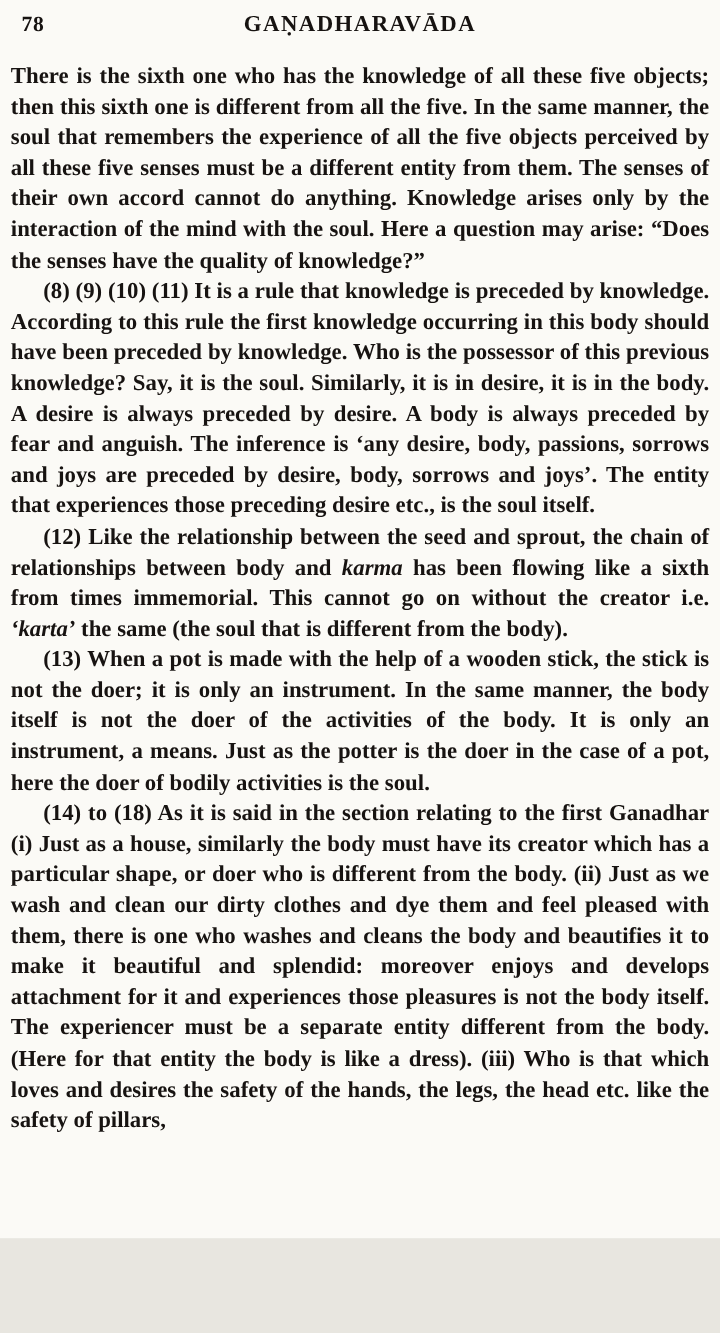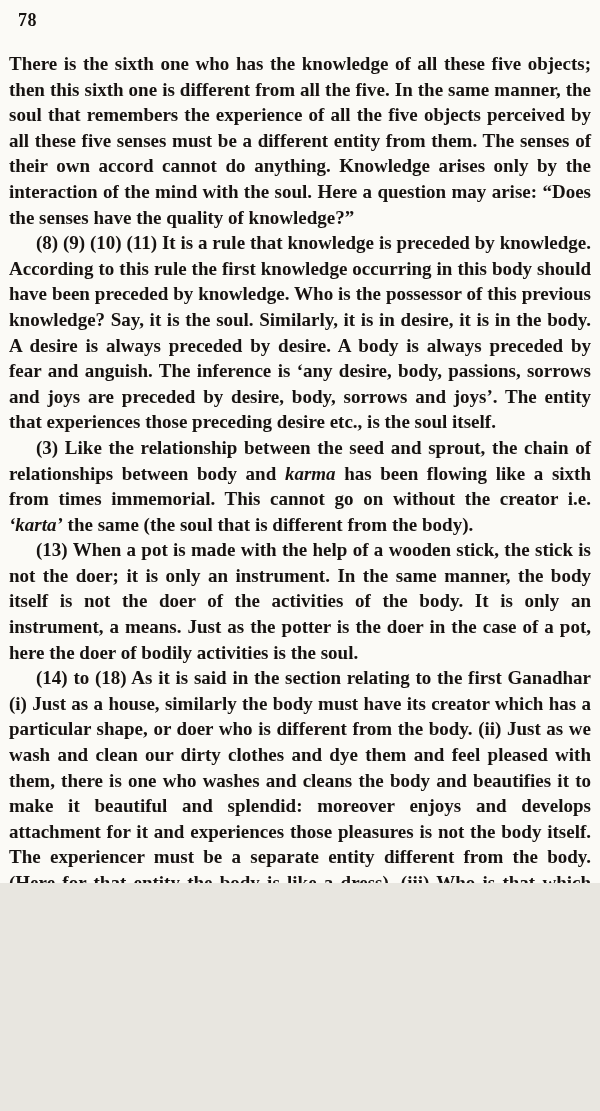--- a/index.html
+++ b/index.html
@@ -3,21 +3,21 @@
 <meta charset="utf-8">
 <style>
   :root {
     --background: #fbfaf6;
     --text: #171311;
   }
   * { margin: 0; padding: 0; box-sizing: border-box; }
   html, body { background: #e8e6e0; }
   .page {
     width: 600px;
-    height: 883px;
+    height: 1032px;
     margin: 0 auto;
     background: var(--background);
     color: var(--text);
     font-family: "Liberation Serif", "DejaVu Serif", serif;
     font-weight: 600;
     padding: 10px 9px 6px 9px;
     overflow: hidden;
     position: relative;
   }
   .running-head {
@@ -51,21 +51,22 @@
   .para { text-indent: 0; }
   .para.indent { text-indent: 27px; }
   .para em { }
 </style>
 </head>
 <body>
 
 <div class="page">
   <header class="running-head">
     <span class="folio">78</span>
+    <span class="running-title">GAṆADHARAVĀDA</span>
   </header>
   <main class="body-text">
     <p class="para"><span>There is the sixth one who has the knowledge of all these five objects; then this sixth one is different from all the five. In the same manner, the soul that remembers the experience of all the five objects perceived by all these five senses must be a different entity from them. The senses of their own accord cannot do anything. Knowledge arises only by the interaction of the mind with the soul. Here a question may arise: “Does the senses have the quality of knowledge?”</span></p>
     <p class="para indent"><span>(8) (9) (10) (11) It is a rule that knowledge is preceded by knowledge. According to this rule the first knowledge occurring in this body should have been preceded by knowledge. Who is the possessor of this previous knowledge? Say, it is the soul. Similarly, it is in desire, it is in the body. A desire is always preceded by desire. A body is always preceded by fear and anguish. The inference is ‘any desire, body, passions, sorrows and joys are preceded by desire, body, sorrows and joys’. The entity that experiences those preceding desire etc., is the soul itself.</span></p>
-    <p class="para indent"><span>(3) Like the relationship between the seed and sprout, the chain of relationships between body and </span><em>karma</em><span> has been flowing like a sixth from times immemorial. This cannot go on without the creator i.e. </span><em>‘karta’</em><span> the same (the soul that is different from the body).</span></p>
+    <p class="para indent"><span>(12) Like the relationship between the seed and sprout, the chain of relationships between body and </span><em>karma</em><span> has been flowing like a sixth from times immemorial. This cannot go on without the creator i.e. </span><em>‘karta’</em><span> the same (the soul that is different from the body).</span></p>
     <p class="para indent"><span>(13) When a pot is made with the help of a wooden stick, the stick is not the doer; it is only an instrument. In the same manner, the body itself is not the doer of the activities of the body. It is only an instrument, a means. Just as the potter is the doer in the case of a pot, here the doer of bodily activities is the soul.</span></p>
     <p class="para indent"><span>(14) to (18) As it is said in the section relating to the first Ganadhar (i) Just as a house, similarly the body must have its creator which has a particular shape, or doer who is different from the body. (ii) Just as we wash and clean our dirty clothes and dye them and feel pleased with them, there is one who washes and cleans the body and beautifies it to make it beautiful and splendid: moreover enjoys and develops attachment for it and experiences those pleasures is not the body itself. The experiencer must be a separate entity different from the body. (Here for that entity the body is like a dress). (iii) Who is that which loves and desires the safety of the hands, the legs, the head etc. like the safety of pillars,</span></p>
   </main>
 </div>
 
 </body></html>

